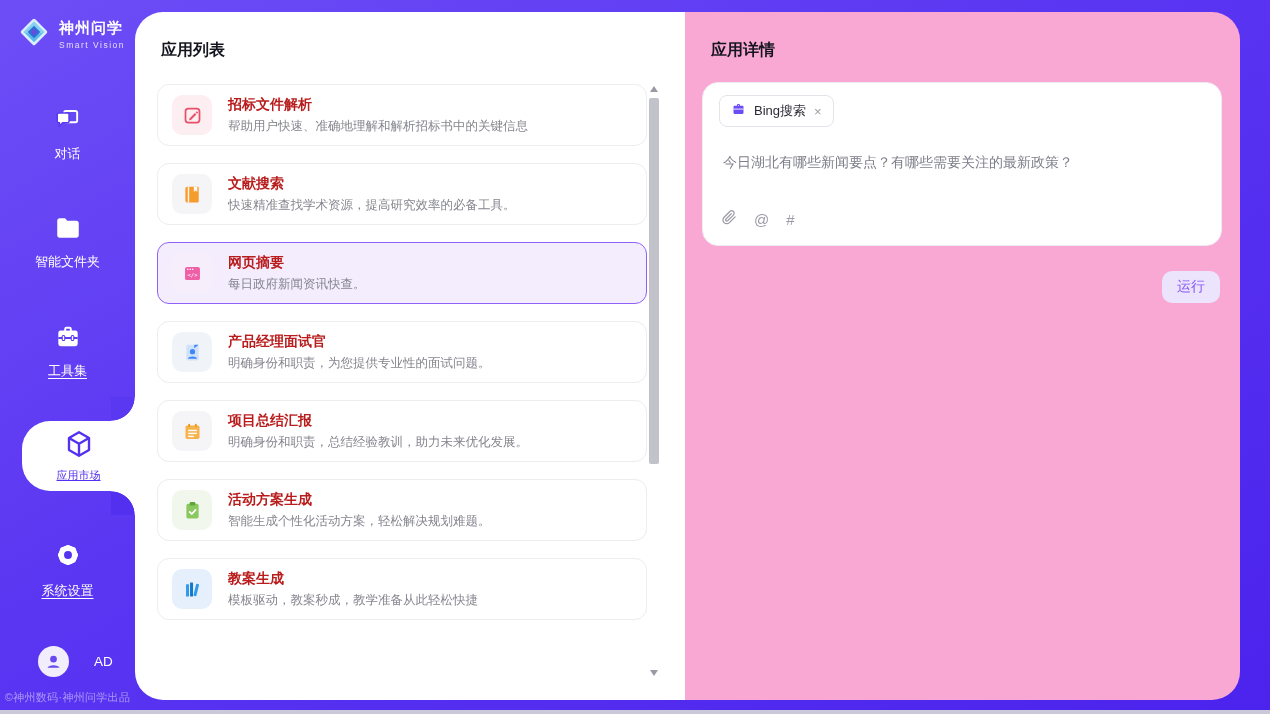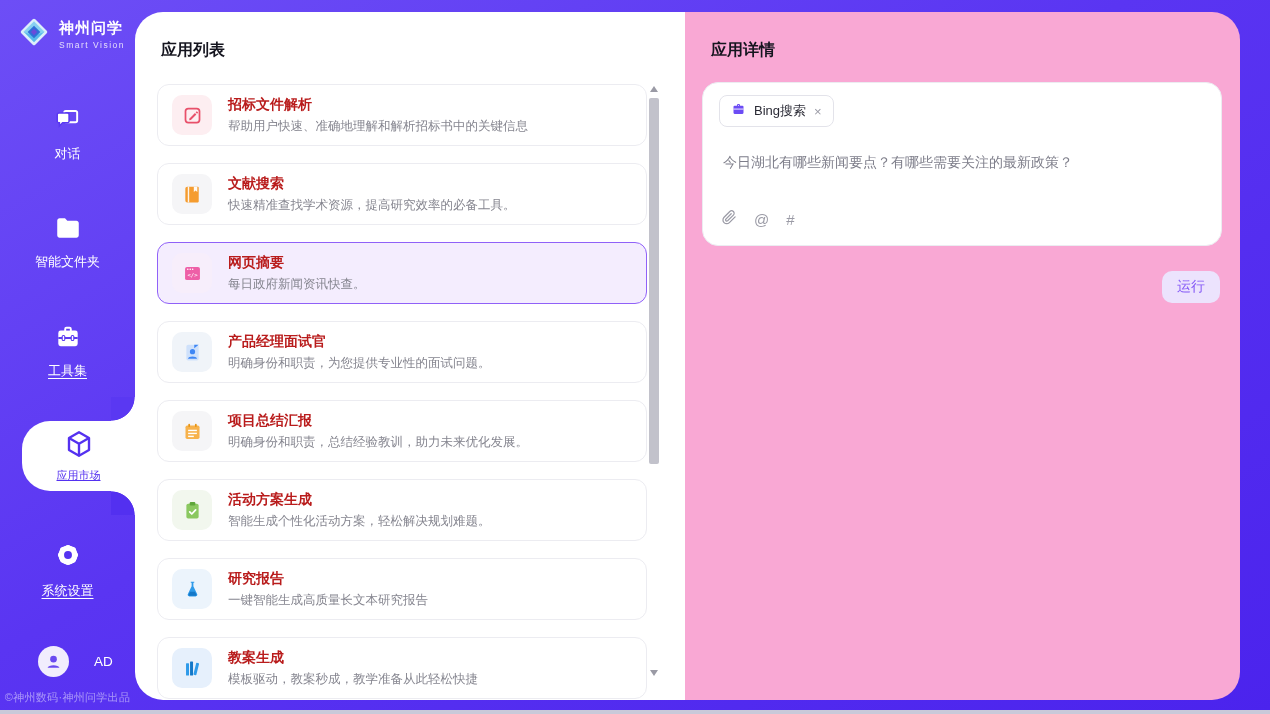--- a/index.html
+++ b/index.html
@@ -243,32 +243,20 @@
           <rect x="8.8" y="2.4" width="6.4" height="4" rx="1.2" fill="#5ea63a"></rect>
           <path d="M8.8 13.6l2.4 2.4 4.4-4.6" fill="none" stroke="#fff" stroke-width="2" stroke-linecap="round" stroke-linejoin="round"></path>
         </svg>
       </span>
       <span>
         <div class="name">活动方案生成</div>
         <div class="desc">智能生成个性化活动方案，轻松解决规划难题。</div>
       </span>
     </div>
 
-    <div class="card">
-      <span class="tile t7">
-        <svg width="21" height="21" viewBox="0 0 24 24">
-          <path d="M10 3h4v1.2h-1v4.2l4.3 8.6a2 2 0 0 1-1.8 2.9H8.5a2 2 0 0 1-1.8-2.9L11 8.4V4.2h-1z" fill="#2e9ae9"></path>
-          <path d="M9.2 14.5h5.6l1.6 3.2a1 1 0 0 1-.9 1.5H8.5a1 1 0 0 1-.9-1.5z" fill="#1478c8"></path>
-        </svg>
-      </span>
-      <span>
-        <div class="name">研究报告</div>
-        <div class="desc">一键智能生成高质量长文本研究报告</div>
-      </span>
-    </div>
 
     <div class="card">
       <span class="tile t8">
         <svg width="21" height="21" viewBox="0 0 24 24">
           <rect x="4.6" y="6" width="3.4" height="14" rx=".7" fill="#2e9ae9"></rect>
           <rect x="9.2" y="4" width="3.4" height="16" rx=".7" fill="#1478c8"></rect>
           <rect x="14.6" y="5.6" width="3.4" height="14" rx=".7" fill="#2e9ae9" transform="rotate(14 16.3 12.6)"></rect>
         </svg>
       </span>
       <span>

